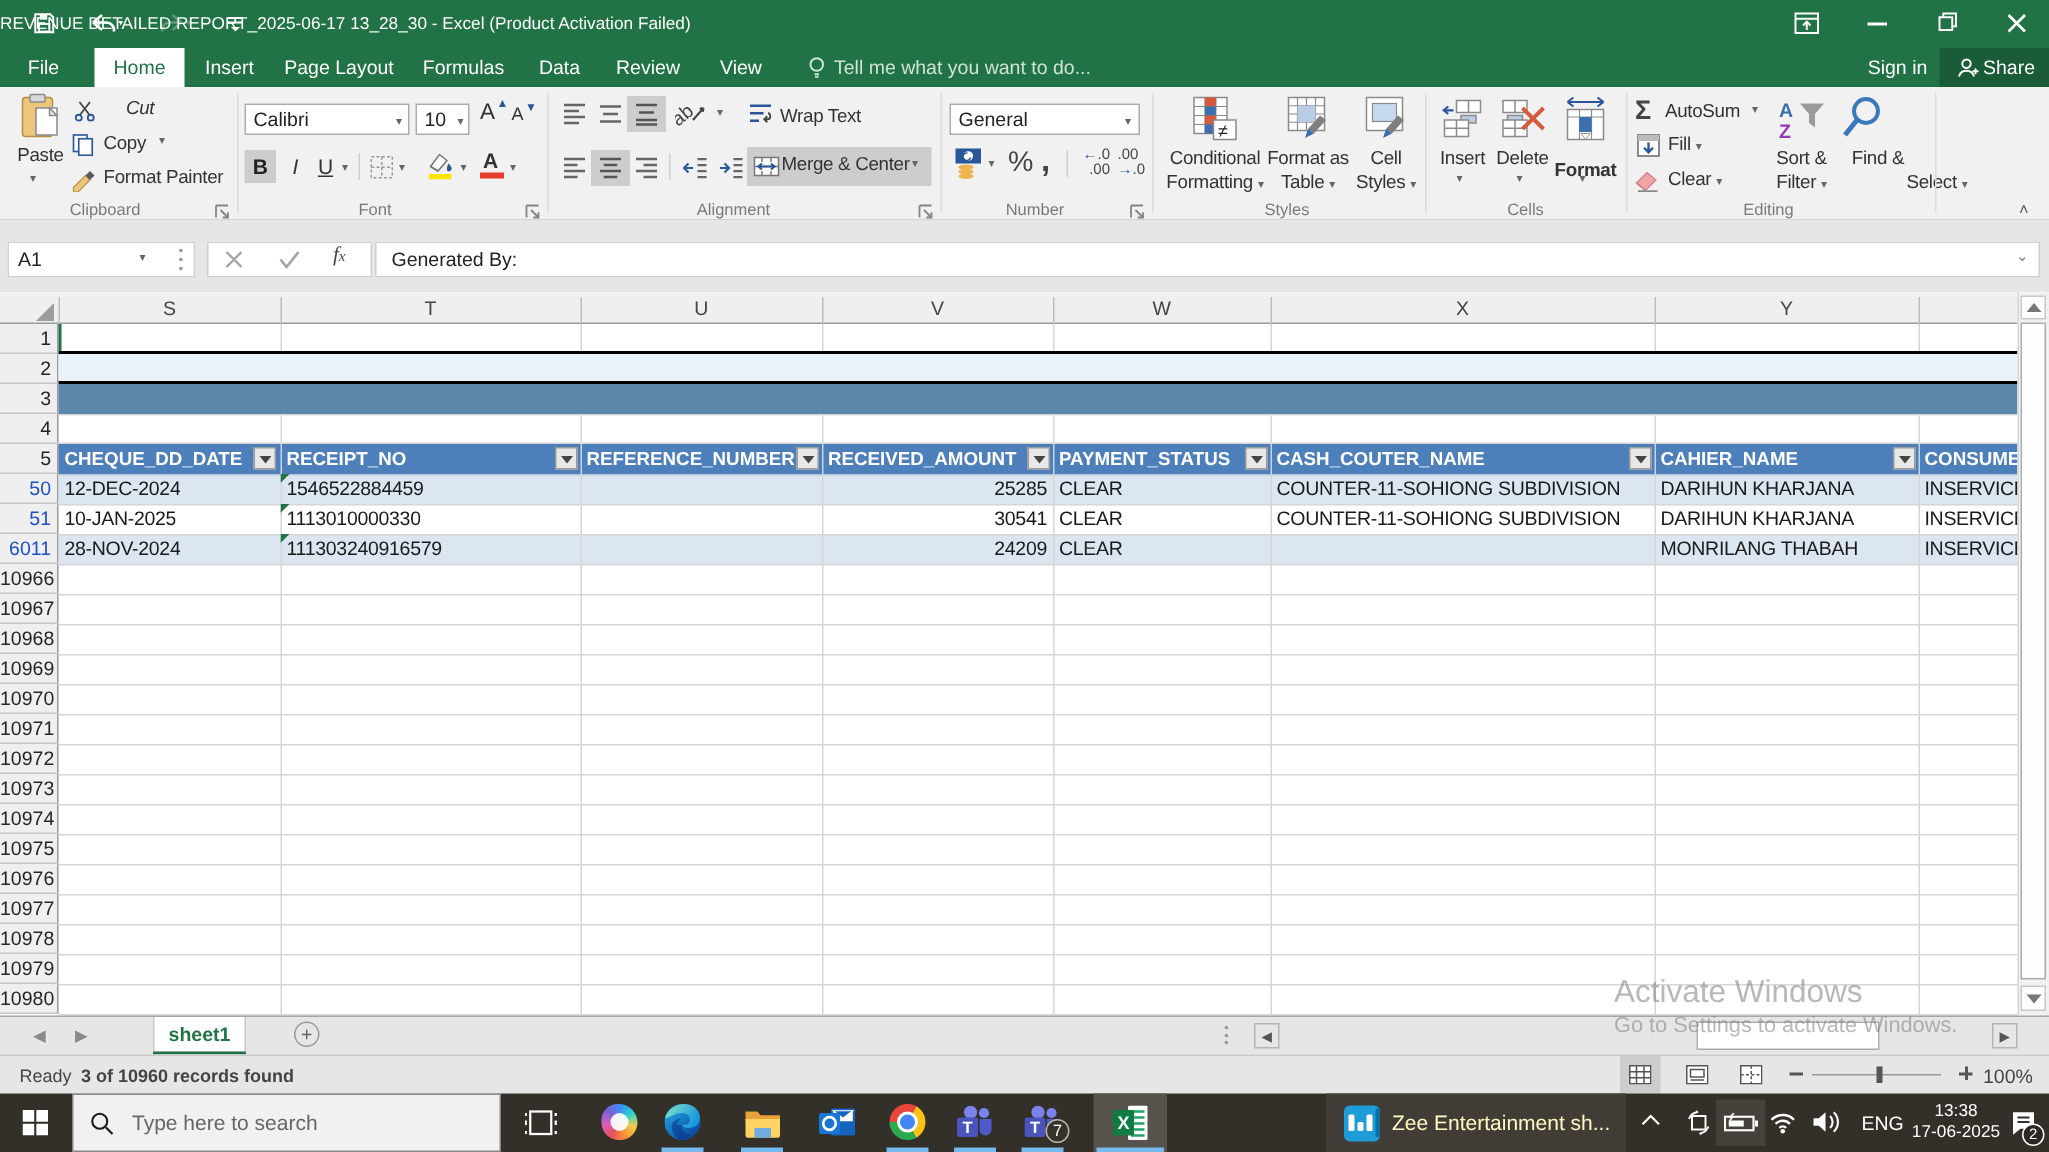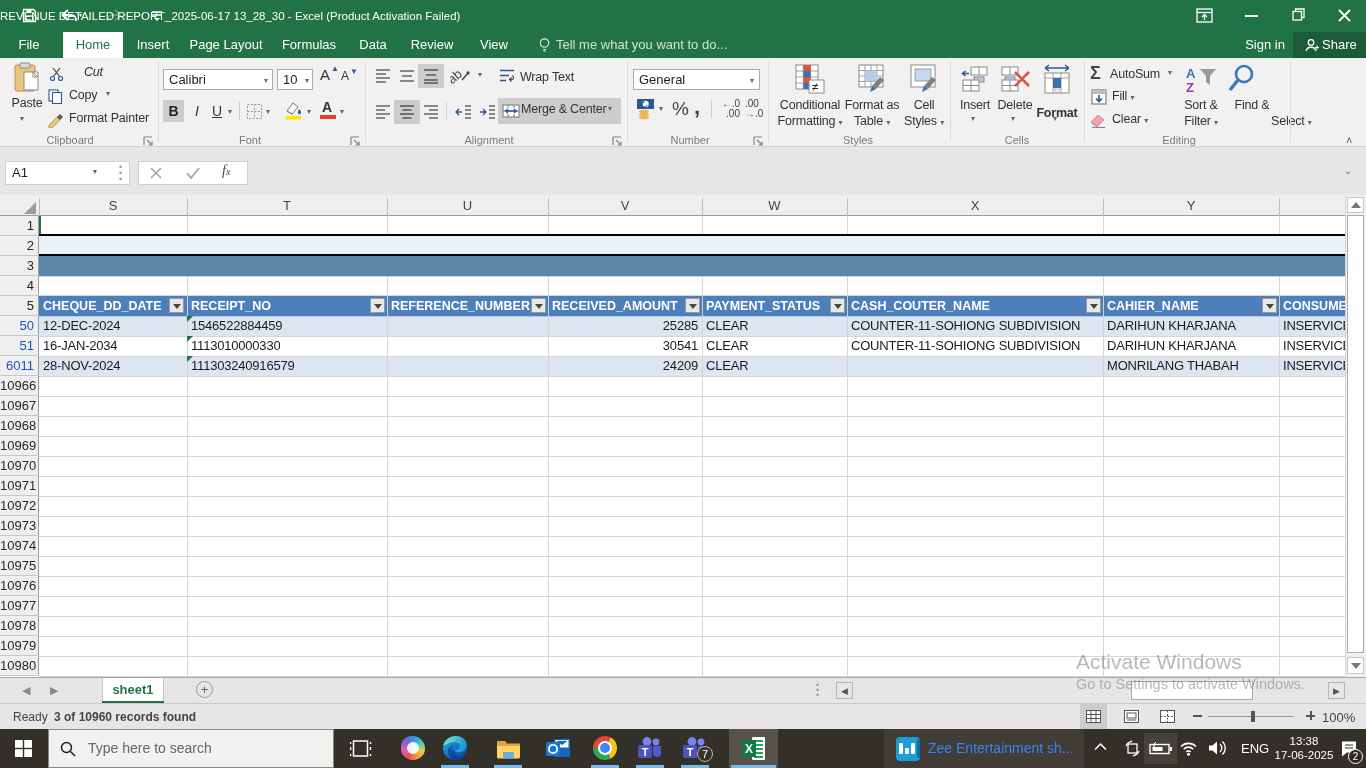--- a/index.html
+++ b/index.html
@@ -331,20 +331,21 @@
 <div class="ab dd" style="left:93px;top:20px;">▾</div>
 <div class="ab" style="left:119px;top:17px;color:#9a9a9a;font-size:9px;line-height:6px;">•<br>•<br>•</div>
 <div class="ab" style="left:138px;top:14px;width:110px;height:24px;background:#fff;border:1px solid #d0d0d0;"></div>
 <svg class="ab" style="left:150px;top:20px" width="12" height="12" viewBox="0 0 12 12">
         <path d="M1 1 L11 11 M11 1 L1 11" stroke="#a5a5a5" stroke-width="1.6"></path>
       </svg>
 <svg class="ab" style="left:186px;top:20px" width="14" height="12" viewBox="0 0 14 12">
         <path d="M1 6 l4 5 L13 1" fill="none" stroke="#a5a5a5" stroke-width="1.8"></path>
       </svg>
 <div class="ab" style="left:222px;top:16px;font-size:14px;font-style:italic;color:#444;font-family:'Liberation Serif',serif;">f<span style="font-size:10px;">x</span></div>
+<div class="ab" style="left:250px;top:14px;width:1110px;height:24px;background:#fff;border:1px solid #d0d0d0;font-size:13px;color:#222;line-height:22px;padding-left:10px;">Generated By:</div>
 <div class="ab" style="left:1344px;top:18px;color:#777;font-size:10px;">⌄</div>
 </div>
 <div class="ab" id="grid">
 <div class="ab" style="left:0;top:0;width:1345px;height:21px;background:#efefef;border-bottom:1px solid #9c9c9c;"></div>
 <svg class="ab" style="left:24px;top:7px" width="13" height="13" viewBox="0 0 13 13">
         <path d="M12 0 V12 H0 Z" fill="#9c9c9c"></path>
       </svg>
 <div class="ab" style="left:39px;top:3px;width:1px;height:18px;background:#bdbdbd;"></div>
 <div class="ab" style="left:187px;top:3px;width:1px;height:18px;background:#bdbdbd;"></div>
 <div class="ab" style="left:387px;top:3px;width:1px;height:18px;background:#bdbdbd;"></div>
@@ -483,21 +484,21 @@
 <div class="cell" style="left:43px;top:121px;">12-DEC-2024</div>
 <div class="cell" style="left:191px;top:121px;">1546522884459</div>
 <div class="cell" style="left:548px;top:121px;width:150px;text-align:right;">25285</div>
 <div class="cell" style="left:706px;top:121px;">CLEAR</div>
 <div class="cell" style="left:851px;top:121px;">COUNTER-11-SOHIONG SUBDIVISION</div>
 <div class="cell" style="left:1107px;top:121px;">DARIHUN KHARJANA</div>
 <div class="cell" style="left:1283px;top:121px;">INSERVICE</div>
 <svg class="ab" style="left:187px;top:121px" width="6" height="6">
         <path d="M0 0 H6 L0 6 Z" fill="#217346"></path>
       </svg>
-<div class="cell" style="left:43px;top:141px;">16-JAN-2034</div>
+<div class="cell" style="left:43px;top:141px;">10-JAN-2025</div>
 <div class="cell" style="left:191px;top:141px;">1113010000330</div>
 <div class="cell" style="left:548px;top:141px;width:150px;text-align:right;">30541</div>
 <div class="cell" style="left:706px;top:141px;">CLEAR</div>
 <div class="cell" style="left:851px;top:141px;">COUNTER-11-SOHIONG SUBDIVISION</div>
 <div class="cell" style="left:1107px;top:141px;">DARIHUN KHARJANA</div>
 <div class="cell" style="left:1283px;top:141px;">INSERVICE</div>
 <svg class="ab" style="left:187px;top:141px" width="6" height="6">
         <path d="M0 0 H6 L0 6 Z" fill="#217346"></path>
       </svg>
 <div class="cell" style="left:43px;top:161px;">28-NOV-2024</div>
@@ -633,21 +634,21 @@
 <div class="tseg" style="left:591px;width:28px;"></div>
 <div class="tseg" style="left:636px;width:28px;"></div>
 <div class="tseg" style="left:681px;width:28px;"></div>
 <div class="tseg" style="left:731px;width:45px;"></div>
 <div class="ab" style="left:884px;top:0;width:200px;height:39px;background:#413d36;"></div>
 <div class="ab" style="left:896px;top:8px;width:24px;height:24px;border-radius:4px;background:#1e9cd7;"></div>
 <div class="ab" style="left:899px;top:14px;width:4px;height:11px;background:#fff;border-radius:1px;"></div>
 <div class="ab" style="left:905px;top:19px;width:4px;height:6px;background:#fff;border-radius:1px;"></div>
 <div class="ab" style="left:911px;top:14px;width:4px;height:11px;background:#fff;border-radius:1px;"></div>
 <div class="ab" style="left:917px;top:10px;width:3px;height:19px;background:#0b6fa8;border-radius:1px;"></div>
-<div class="ab" style="left:928px;top:11px;font-size:14px;color:#3b82f6;">Zee Entertainment sh...</div>
+<div class="ab" style="left:928px;top:11px;font-size:14px;color:#fef9c3;">Zee Entertainment sh...</div>
 <svg class="ab" style="left:1094px;top:13px" width="13" height="9" viewBox="0 0 13 9">
         <path d="M1 7.5 L6.5 2 L12 7.5" fill="none" stroke="#fff" stroke-width="1.5"></path>
       </svg>
 <svg class="ab" style="left:1124px;top:11px" width="17" height="17" viewBox="0 0 17 17">
         <rect x="4" y="4" width="9" height="9" fill="none" stroke="#fff" stroke-width="1.3"></rect>
         <path d="M2 6 a7 7 0 0 1 5-4.5 M15 11 a7 7 0 0 1 -5 4.5" fill="none" stroke="#fff" stroke-width="1.2"></path>
         <path d="M7 0 l1.5 1.5 -2 1z M10 17 l-1.5-1.5 2-1z" fill="#fff"></path>
       </svg>
 <div class="ab" style="left:1144px;top:4px;width:33px;height:31px;background:#46423b;"></div>
 <svg class="ab" style="left:1149px;top:13px" width="24" height="13" viewBox="0 0 24 13">

